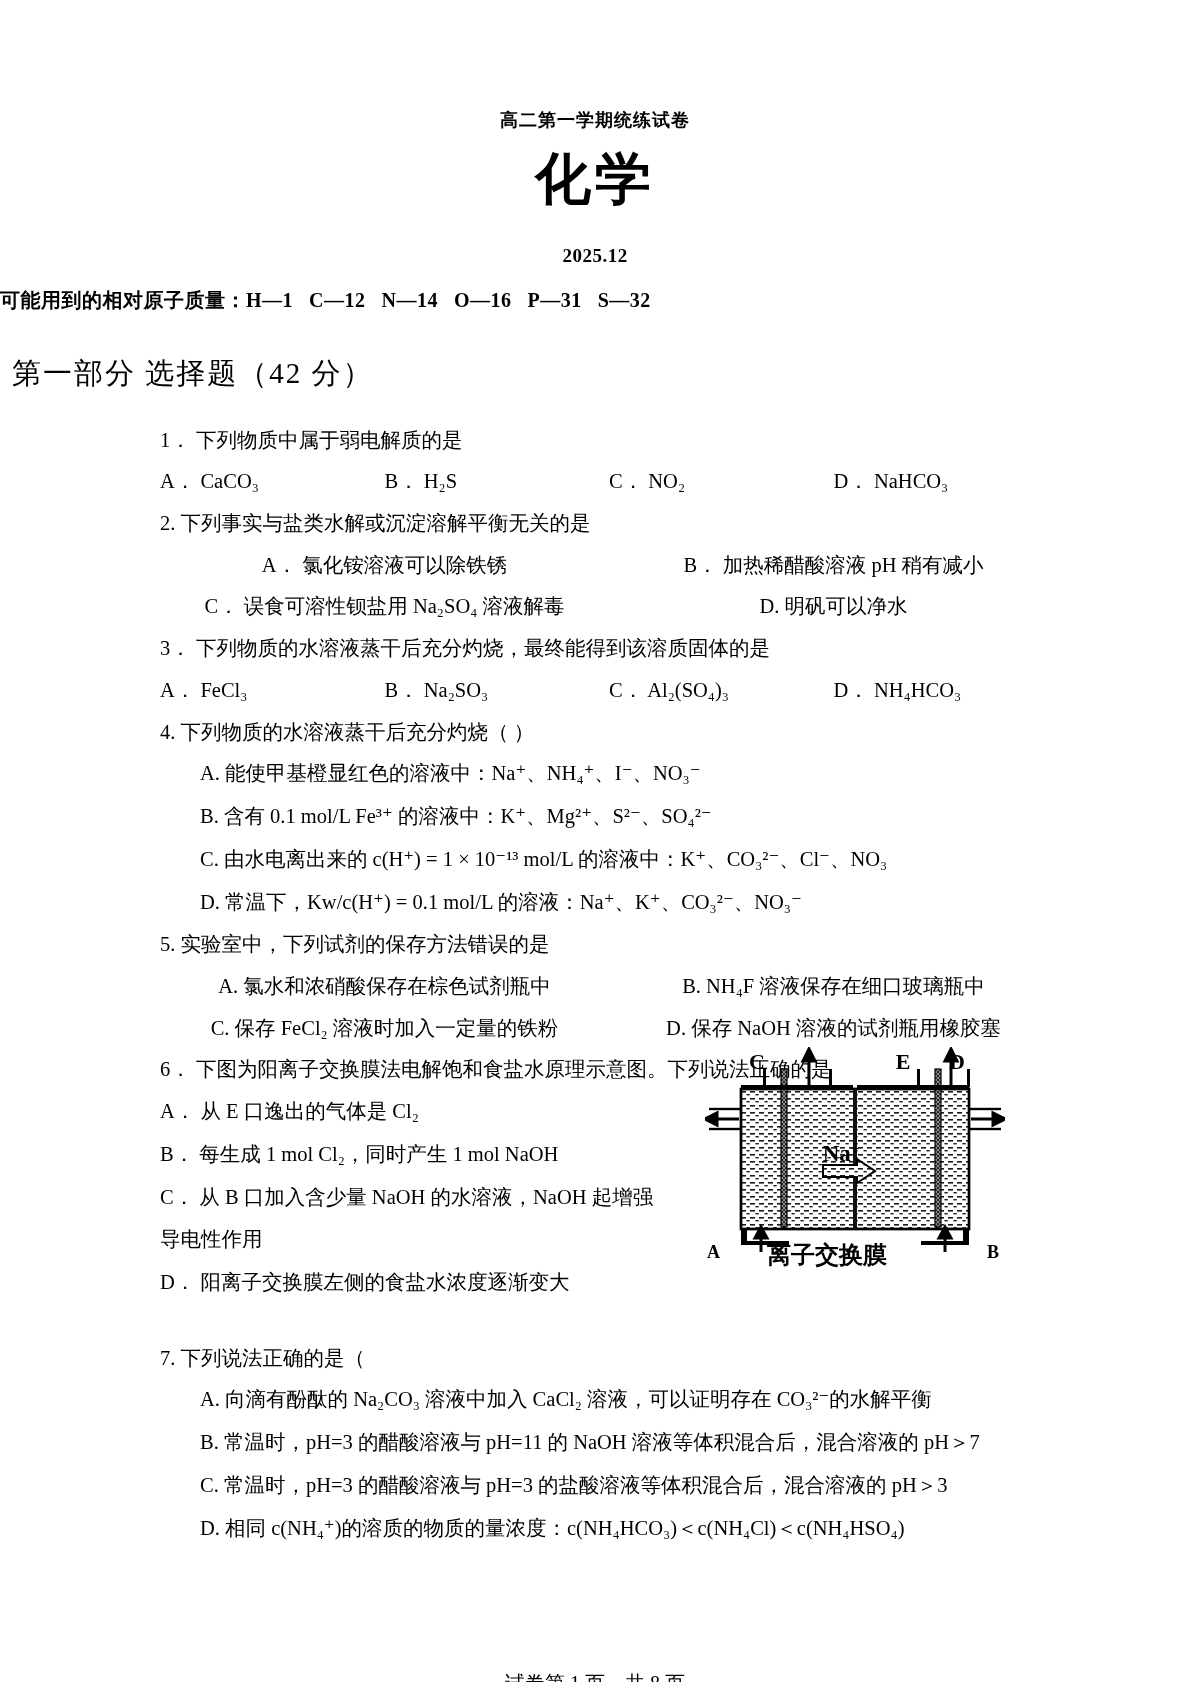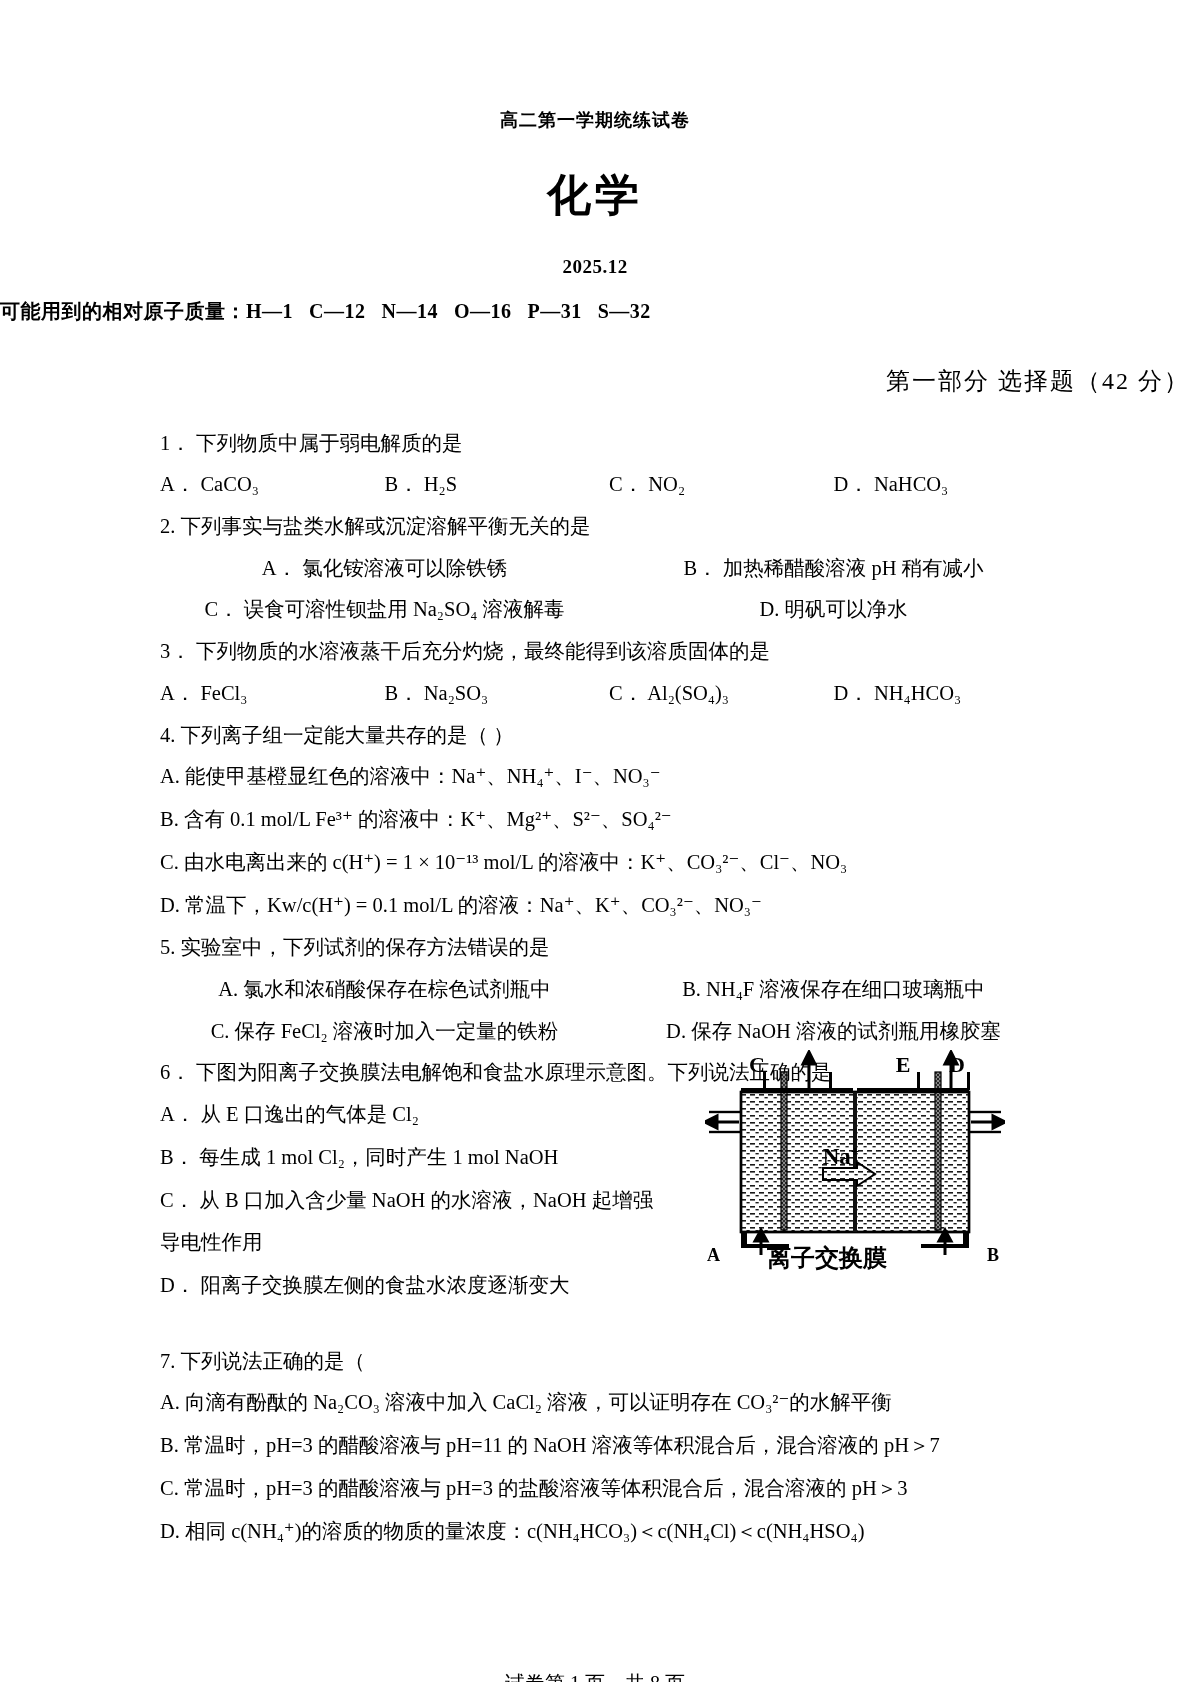--- a/index.html
+++ b/index.html
@@ -23,67 +23,68 @@
   .doc-title {
     text-align: center;
     font-size: 18px;
     font-weight: bold;
     letter-spacing: 1px;
     margin-top: 110px;
     line-height: 1.2;
   }
   .subject {
     text-align: center;
-    font-size: 44px;
+    font-size: 56px;
     font-weight: bold;
-    margin-top: 42px;
+    margin-top: 19px;
     letter-spacing: 4px;
     line-height: 1;
   }
   .date {
     text-align: center;
     font-size: 19px;
     font-weight: bold;
     margin-top: 38px;
     letter-spacing: 0.5px;
   }
   .atomic {
     text-align: left;
     font-size: 20px;
     font-weight: bold;
     margin-top: 20px;
     letter-spacing: 0.5px;
   }
   .atomic .sp { display: inline-block; width: 16px; }
   .section-head {
-    text-align: right;
-    font-size: 24px;
+    text-align: left;
+    font-size: 29px;
     margin-top: 40px;
     letter-spacing: 2px;
+    padding-left: 12px;
   }
   
   .body {
     margin: 32px 0 0 0;
     padding: 0 132px 0 160px;
     font-size: 20.5px;
     line-height: 1.45;
   }
   .q {
     margin-bottom: 12px;
     position: relative;
   }
   .stem { margin-bottom: 12px; white-space: nowrap; }
   .opts-row {
     display: flex;
     margin-bottom: 12px;
   }
   .opts-row.cols4 > .opt { width: 25%; }
   .opts-row.cols2 > .opt { width: 50%; text-align: center; }
   .opt { white-space: nowrap; }
-  .optline { margin-bottom: 13px; white-space: nowrap; }
+  .optline { margin-bottom: 13px; white-space: nowrap; margin-left: 40px; }
   .q6 { position: relative; }
   .q6 .opt-narrow { width: 545px; white-space: nowrap; margin-bottom: 13px; }
   
   .diagram {
     position: absolute;
     left: 545px;
     top: -8px;
     width: 300px;
     height: 205px;
   }
@@ -151,21 +152,21 @@
         <div class="opt"><span>A．</span> <span>FeCl₃</span></div>
         <div class="opt"><span>B．</span> <span>Na₂SO₃</span></div>
         <div class="opt"><span>C．</span> <span>Al₂(SO₄)₃</span></div>
         <div class="opt"><span>D．</span> <span>NH₄HCO₃</span></div>
       </div>
     </div>
 
     <div class="q">
       <div class="stem">
         <span>4.</span>
-        <span>下列离子组一定能大量共存的是（  ）</span>
+        <span>下列物质的水溶液蒸干后充分灼烧（  ）</span>
       </div>
       <div class="optline"><span>A.</span> <span>能使甲基橙显红色的溶液中：Na⁺、NH₄⁺、I⁻、NO₃⁻</span></div>
       <div class="optline"><span>B.</span> <span>含有 0.1 mol/L Fe³⁺ 的溶液中：K⁺、Mg²⁺、S²⁻、SO₄²⁻</span></div>
       <div class="optline"><span>C.</span> <span>由水电离出来的 c(H⁺) = 1 × 10⁻¹³ mol/L 的溶液中：K⁺、CO₃²⁻、Cl⁻、NO₃</span></div>
       <div class="optline"><span>D.</span> <span>常温下，Kw/c(H⁺) = 0.1 mol/L 的溶液：Na⁺、K⁺、CO₃²⁻、NO₃⁻</span></div>
     </div>
 
     <div class="q">
       <div class="stem">
         <span>5.</span>

